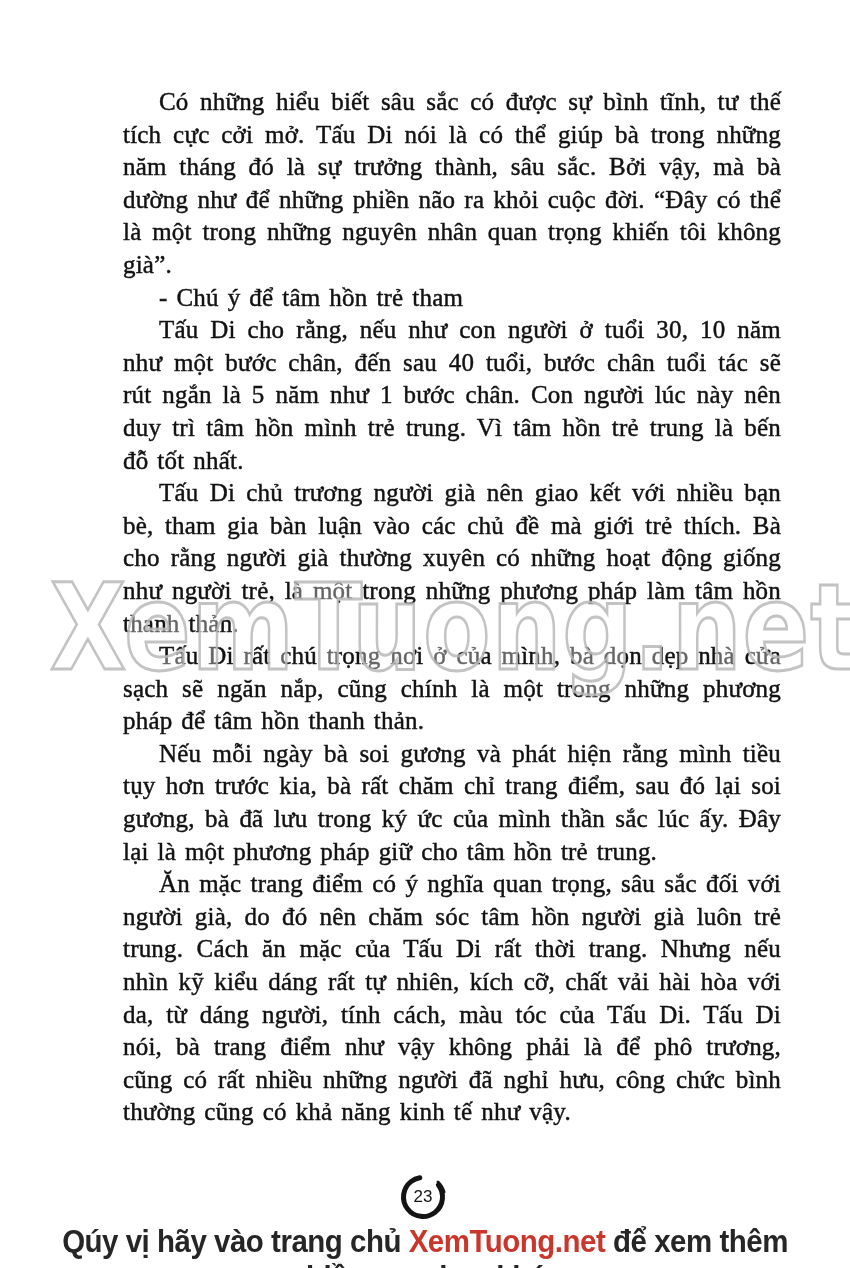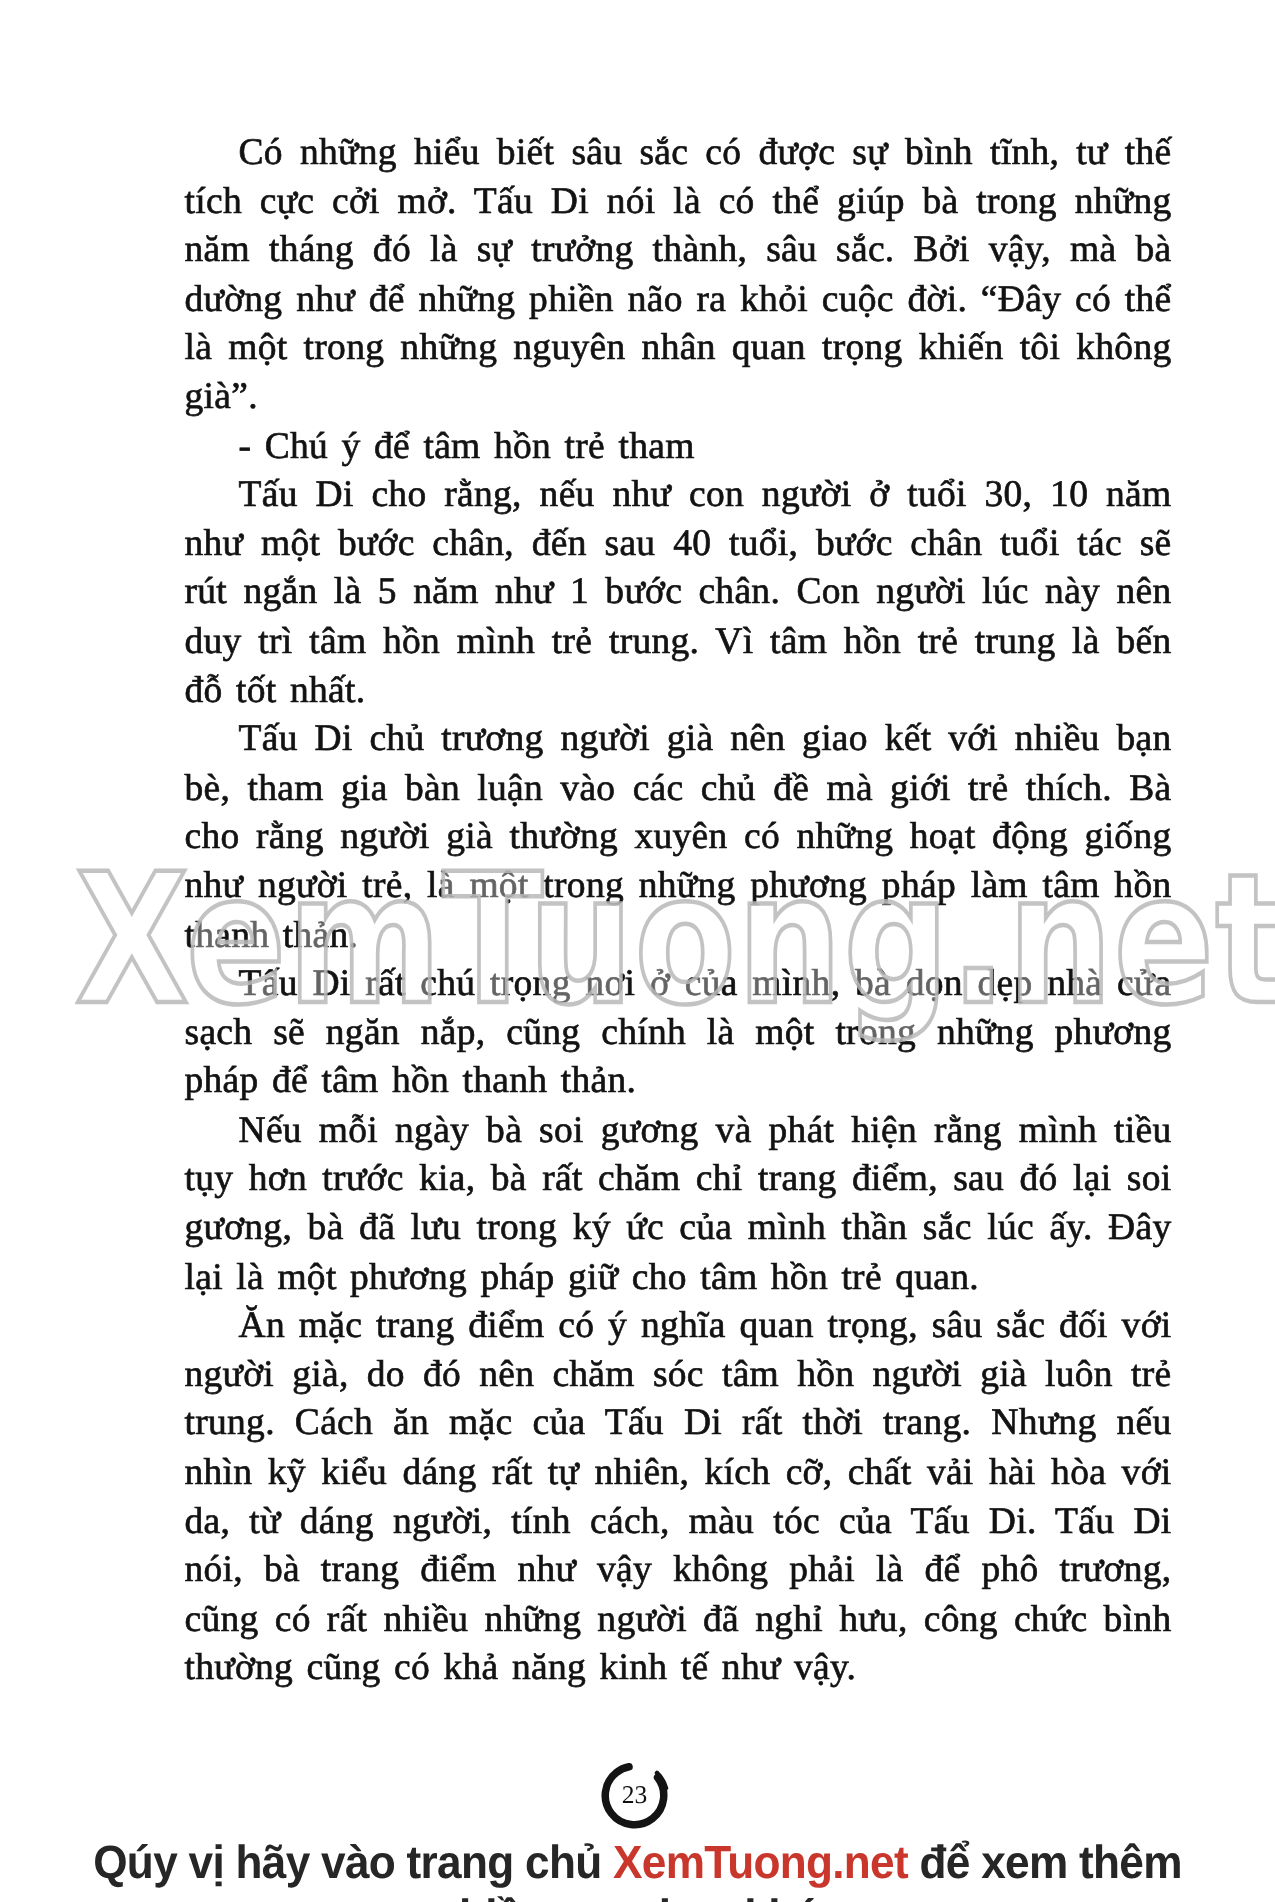--- a/index.html
+++ b/index.html
@@ -27,42 +27,42 @@
   }
   .pageno-wrap{
     position:absolute;left:0;top:1170px;width:850px;height:56px;
     display:flex;align-items:center;justify-content:center;
   }
   .pageno-circle{position:relative;width:56px;height:56px;}
   .pageno-circle svg{position:absolute;left:0;top:0;}
   .pageno-num{
     position:absolute;left:0;top:0;width:52px;height:54px;
     display:flex;align-items:center;justify-content:center;
-    font-family:Liberation Serif, serif;font-size:17px;color:#111;
+    font-family:Liberation Sans, sans-serif;font-size:17px;color:#111;
   }
   .footer{
     position:absolute;left:0;top:1224px;width:850px;text-align:center;
     font-family:"Liberation Sans", sans-serif;font-size:31px;font-weight:600;
     color:#262626;letter-spacing:-0.5px;
   }
   .footer-inner{display:inline-block;transform:scaleX(0.95);transform-origin:center;}
   .footer .site-link{font-weight:600;}
 </style>
 </head>
 <body>
 
 <div class="page">
 
   <div class="text-block" id="paragraphs">
       <p class="body">Có những hiểu biết sâu sắc có được sự bình tĩnh, tư thế tích cực cởi mở. Tấu Di nói là có thể giúp bà trong những năm tháng đó là sự trưởng thành, sâu sắc. Bởi vậy, mà bà dường như để những phiền não ra khỏi cuộc đời. “Đây có thể là một trong những nguyên nhân quan trọng khiến tôi không già”.</p>
       <p class="heading">- Chú ý để tâm hồn trẻ tham</p>
       <p class="body">Tấu Di cho rằng, nếu như con người ở tuổi 30, 10 năm như một bước chân, đến sau 40 tuổi, bước chân tuổi tác sẽ rút ngắn là 5 năm như 1 bước chân. Con người lúc này nên duy trì tâm hồn mình trẻ trung. Vì tâm hồn trẻ trung là bến đỗ tốt nhất.</p>
       <p class="body">Tấu Di chủ trương người già nên giao kết với nhiều bạn bè, tham gia bàn luận vào các chủ đề mà giới trẻ thích. Bà cho rằng người già thường xuyên có những hoạt động giống như người trẻ, là một trong những phương pháp làm tâm hồn thanh thản.</p>
       <p class="body">Tấu Di rất chú trọng nơi ở của mình, bà dọn dẹp nhà cửa sạch sẽ ngăn nắp, cũng chính là một trong những phương pháp để tâm hồn thanh thản.</p>
-      <p class="body">Nếu mỗi ngày bà soi gương và phát hiện rằng mình tiều tụy hơn trước kia, bà rất chăm chỉ trang điểm, sau đó lại soi gương, bà đã lưu trong ký ức của mình thần sắc lúc ấy. Đây lại là một phương pháp giữ cho tâm hồn trẻ quan.</p>
+      <p class="body">Nếu mỗi ngày bà soi gương và phát hiện rằng mình tiều tụy hơn trước kia, bà rất chăm chỉ trang điểm, sau đó lại soi gương, bà đã lưu trong ký ức của mình thần sắc lúc ấy. Đây lại là một phương pháp giữ cho tâm hồn trẻ trung.</p>
       <p class="body">Ăn mặc trang điểm có ý nghĩa quan trọng, sâu sắc đối với người già, do đó nên chăm sóc tâm hồn người già luôn trẻ trung. Cách ăn mặc của Tấu Di rất thời trang. Nhưng nếu nhìn kỹ kiểu dáng rất tự nhiên, kích cỡ, chất vải hài hòa với da, từ dáng người, tính cách, màu tóc của Tấu Di. Tấu Di nói, bà trang điểm như vậy không phải là để phô trương, cũng có rất nhiều những người đã nghỉ hưu, công chức bình thường cũng có khả năng kinh tế như vậy.</p>
     </div>
 
   <div class="watermark">XemTuong.net</div>
 
   <div class="pageno-wrap">
     <div class="pageno-circle">
       <svg width="56" height="56" viewBox="0 0 56 56">
         <circle cx="26" cy="27" r="19.5" fill="none" stroke="#141414" stroke-width="5" stroke-dasharray="101 21.5" stroke-linecap="round" transform="rotate(-38 26 27)"></circle>
         <path d="M 41 12 A 22 22 0 0 1 47 22" fill="none" stroke="#141414" stroke-width="3" stroke-linecap="round"></path>

